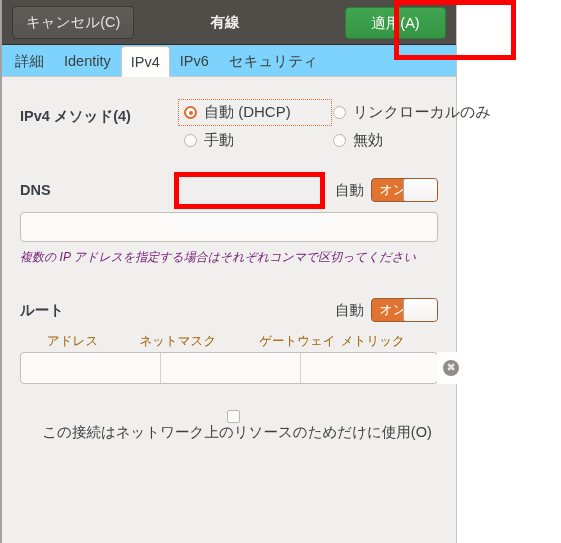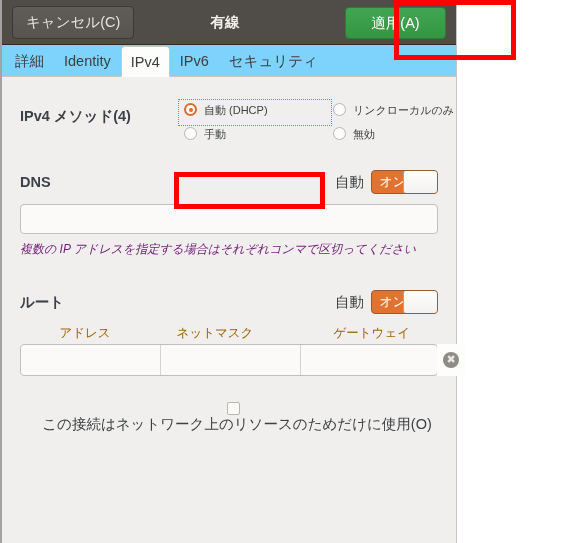--- a/index.html
+++ b/index.html
@@ -149,22 +149,23 @@
   #radio-grid {
     flex: 1;
     position: relative;
   }
 
   .radio-row { display: flex; }
   .radio-row + .radio-row { margin-top: 9px; }
 
   .radio-cell {
     display: flex;
-    cursor: pointer;
-    font-size: 11px;
+    align-items: center;
+    cursor: pointer;
+    font-size: 15px;
     color: #3c4043;
     white-space: nowrap;
   }
 
   .radio-cell.col1 { width: 155px; padding-left: 6px; }
   .radio-cell.col2 { width: 190px; }
 
   .radio-dot {
     width: 13px;
     height: 13px;
@@ -462,20 +463,21 @@
           <span class="t-text">オン</span>
           <span class="knob"></span>
         </div>
       </div>
     </div>
 
     <div id="routes-head">
       <div class="col-head ch-addr">アドレス</div>
       <div class="col-head ch-mask">ネットマスク</div>
       <div class="col-head ch-gate">ゲートウェイ</div>
+      <div class="col-head ch-metric">メトリック</div>
     </div>
 
     <div id="routes-row">
       <input class="rcell rc-addr" type="text" value="" style="">
       <input class="rcell rc-mask" type="text" value="" style="">
       <input class="rcell rc-gate" type="text" value="" style="">
       <input class="rcell rc-metric" type="text" value="" style="">
       <div id="route-delete">
         <span class="xcircle">✖</span>
       </div>

